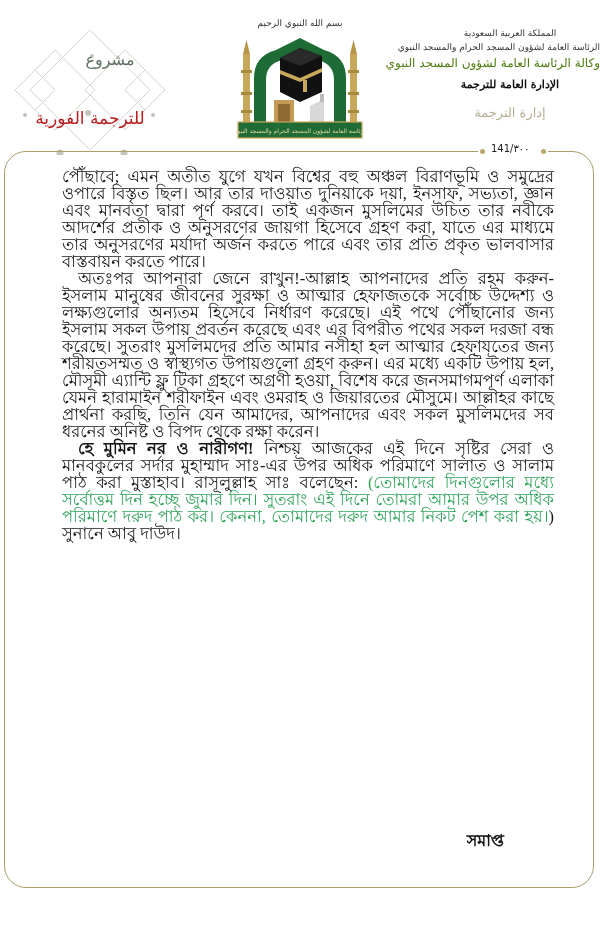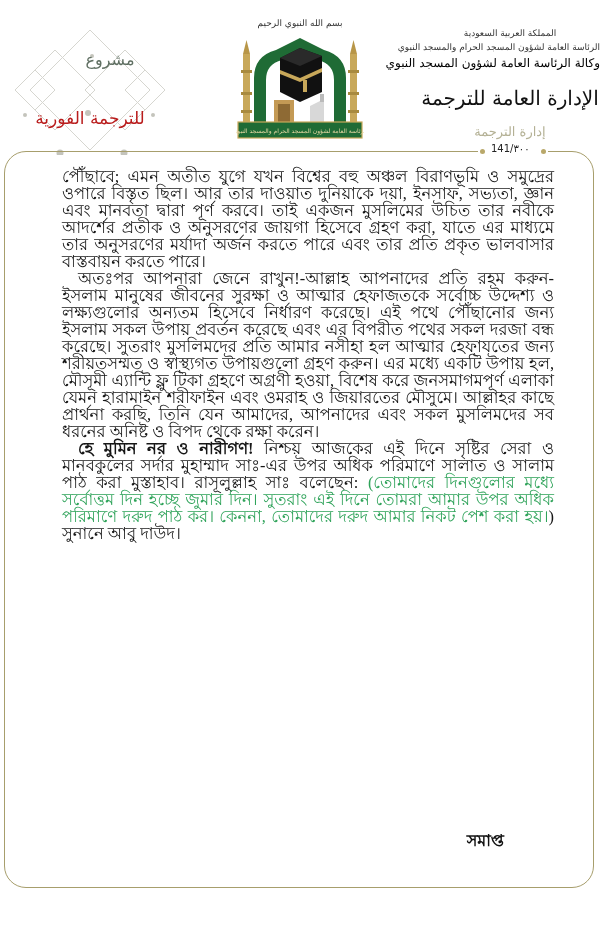--- a/index.html
+++ b/index.html
@@ -19,22 +19,22 @@
 
   .logo-center { position: absolute; left: 236px; top: 18px; width: 128px; height: 122px; }
   .logo-center .basmala { position: absolute; top: 0; left: 0; width: 100%; text-align: center;
                           font-size: 9px; color: #333; font-family: "DejaVu Serif", serif; direction: rtl; }
 
   .logo-right { position: absolute; left: 420px; top: 22px; width: 180px; height: 130px;
                 text-align: center; direction: rtl; font-family: "DejaVu Serif", serif; }
   .logo-right .r { display: block; white-space: nowrap; }
   .logo-right .r1 { font-size: 9px; color: #333; margin-top: 6px; }
   .logo-right .r2 { font-size: 9px; color: #333; margin-top: 4px; }
-  .logo-right .r3 { font-size: 12px; color: #000000; margin-top: 4px; letter-spacing: -0.5px; }
-  .logo-right .r4 { font-size: 20px; color: #111; font-weight: normal; margin-top: 16px; }
+  .logo-right .r3 { font-size: 12px; color: #4d7c0f; margin-top: 4px; letter-spacing: -0.5px; }
+  .logo-right .r4 { font-size: 11px; color: #111; font-weight: bold; margin-top: 8px; }
   .logo-right .r5 { font-size: 13px; color: #b4b195; margin-top: 14px; }
 
   .refnum { position: absolute; left: 491px; top: 143px; font-size: 10px; color: #222;
             font-family: "DejaVu Sans", sans-serif; letter-spacing: 0.5px; direction: rtl; }
 
   
   .frame { position: absolute; left: 4px; top: 151px; width: 590px; height: 737px;
            border: 1.5px solid #a79e6c; border-radius: 22px; box-sizing: border-box; }
   .frame-gap { position: absolute; top: 149px; left: 478px; width: 70px; height: 6px; background: #fff; }
   .frame-dot { position: absolute; width: 5px; height: 5px; border-radius: 50%; background: #b9a86a; }

